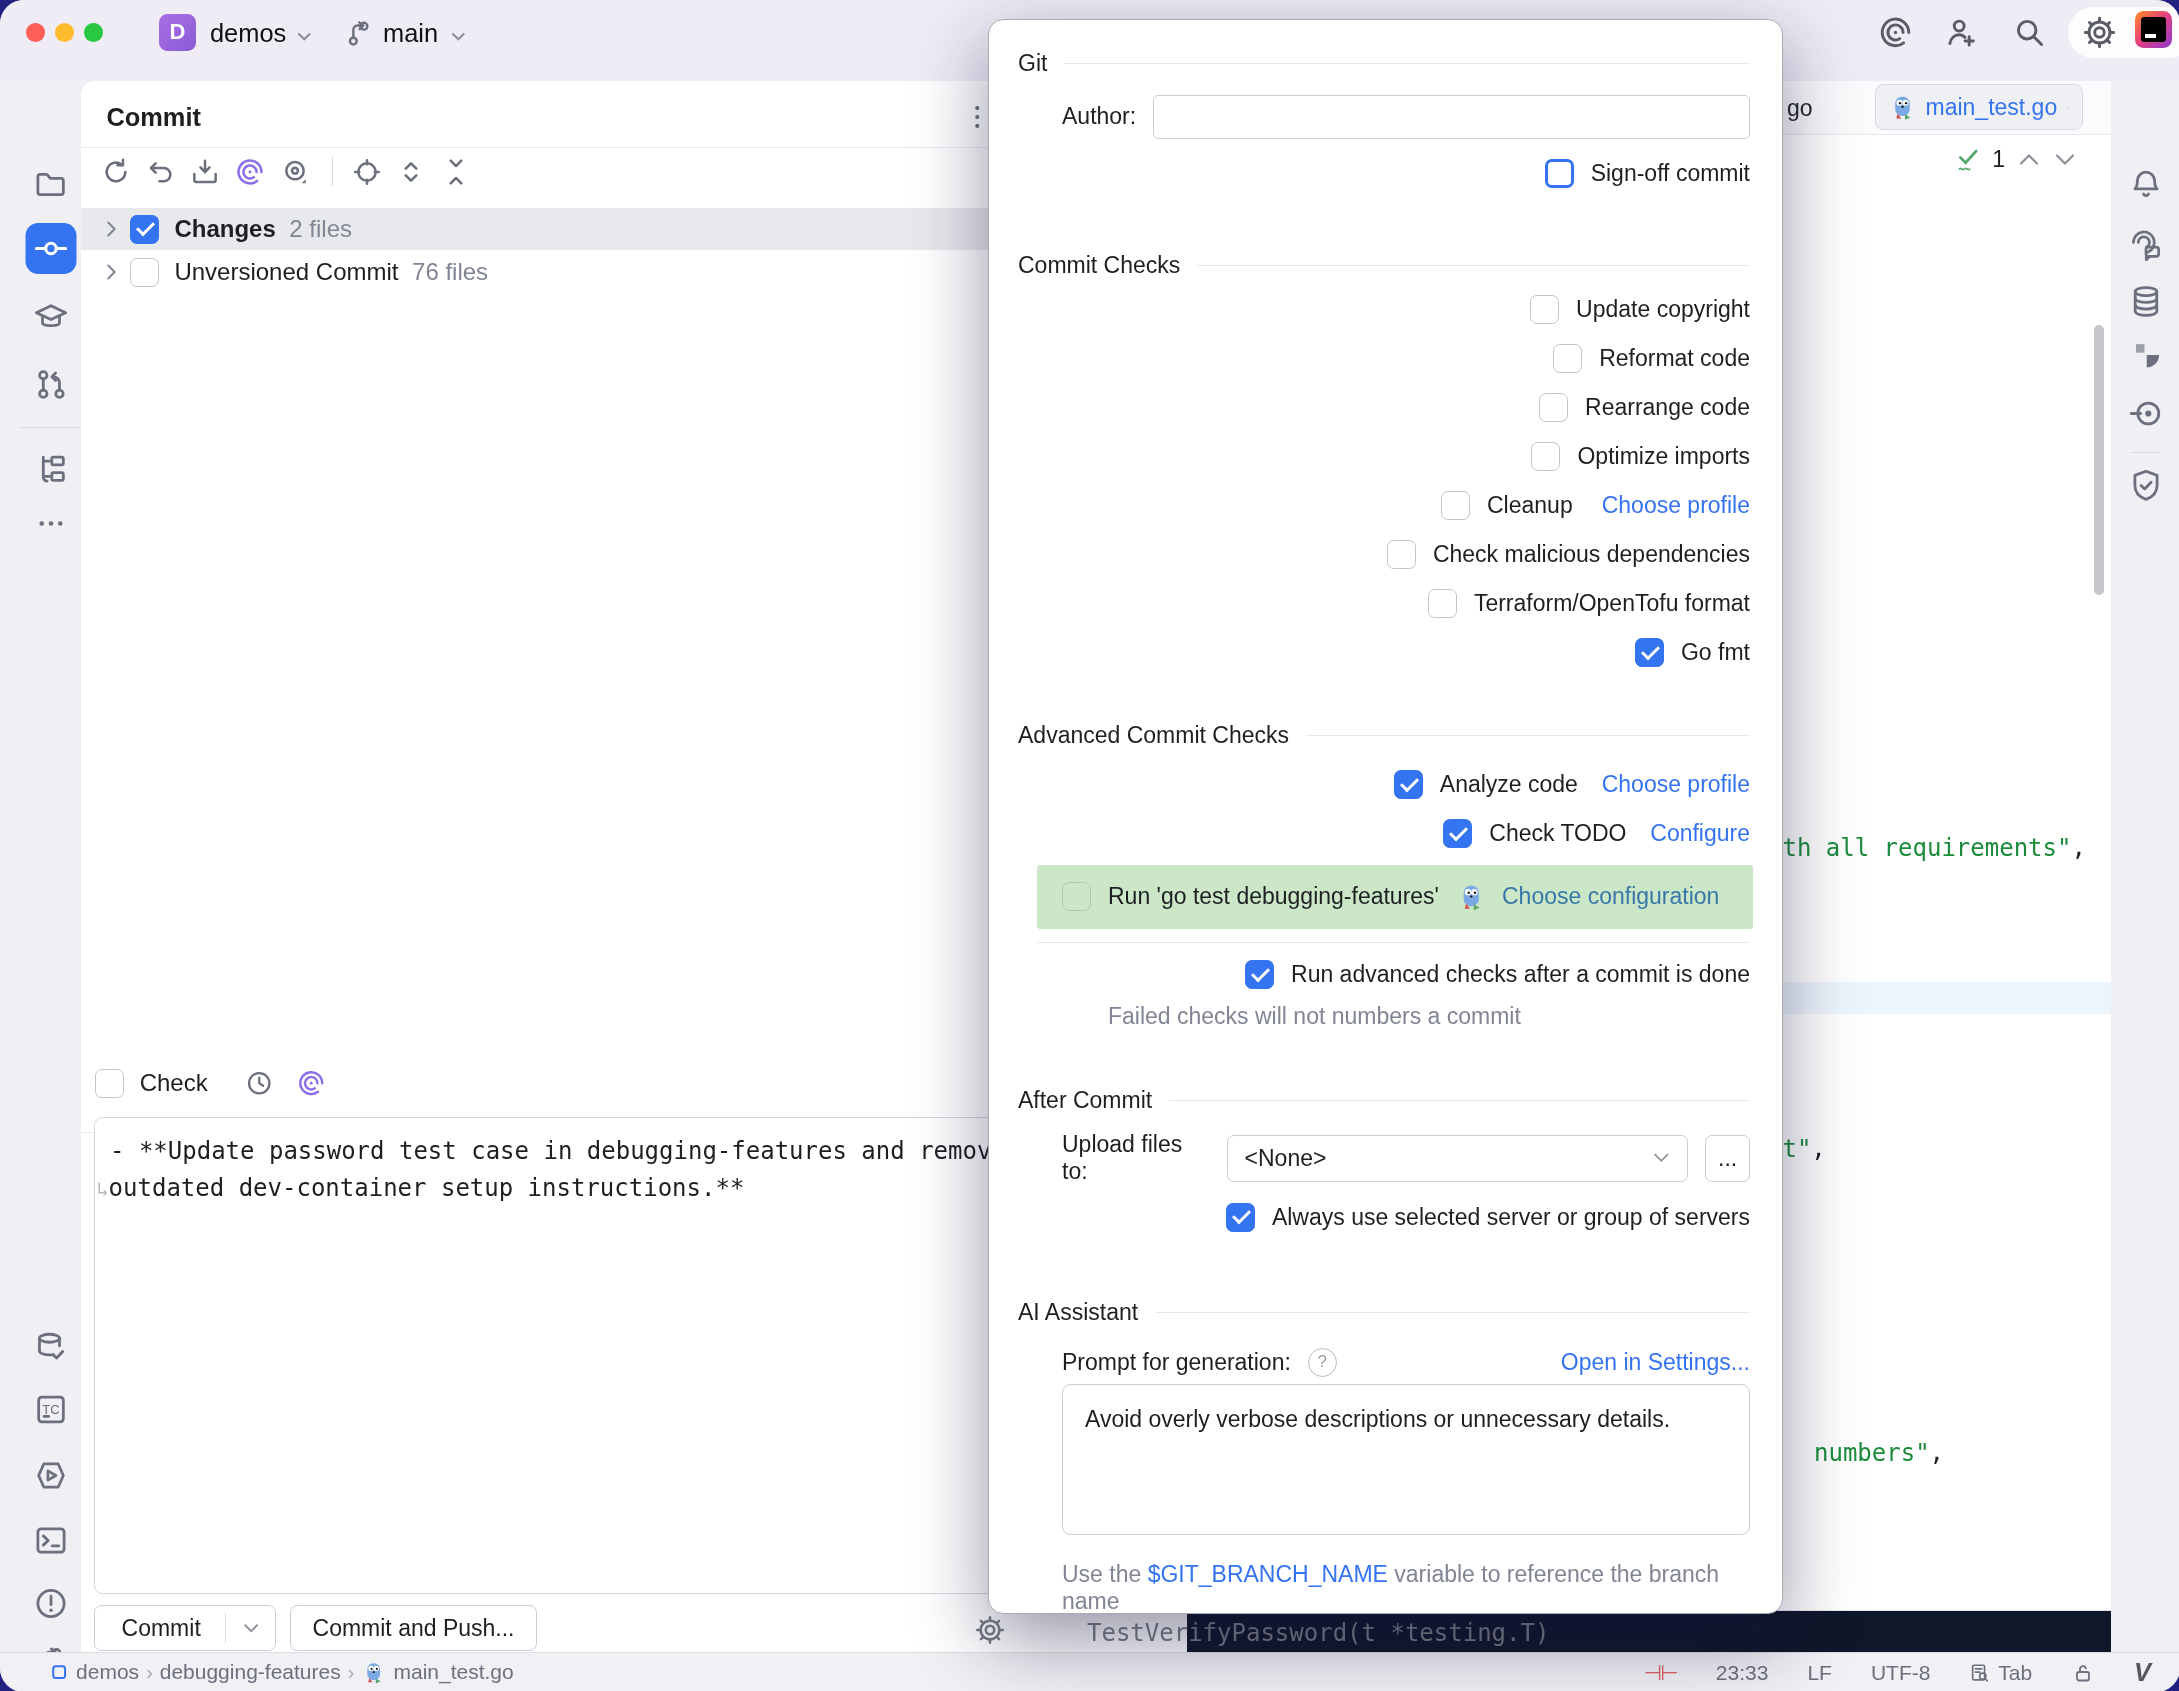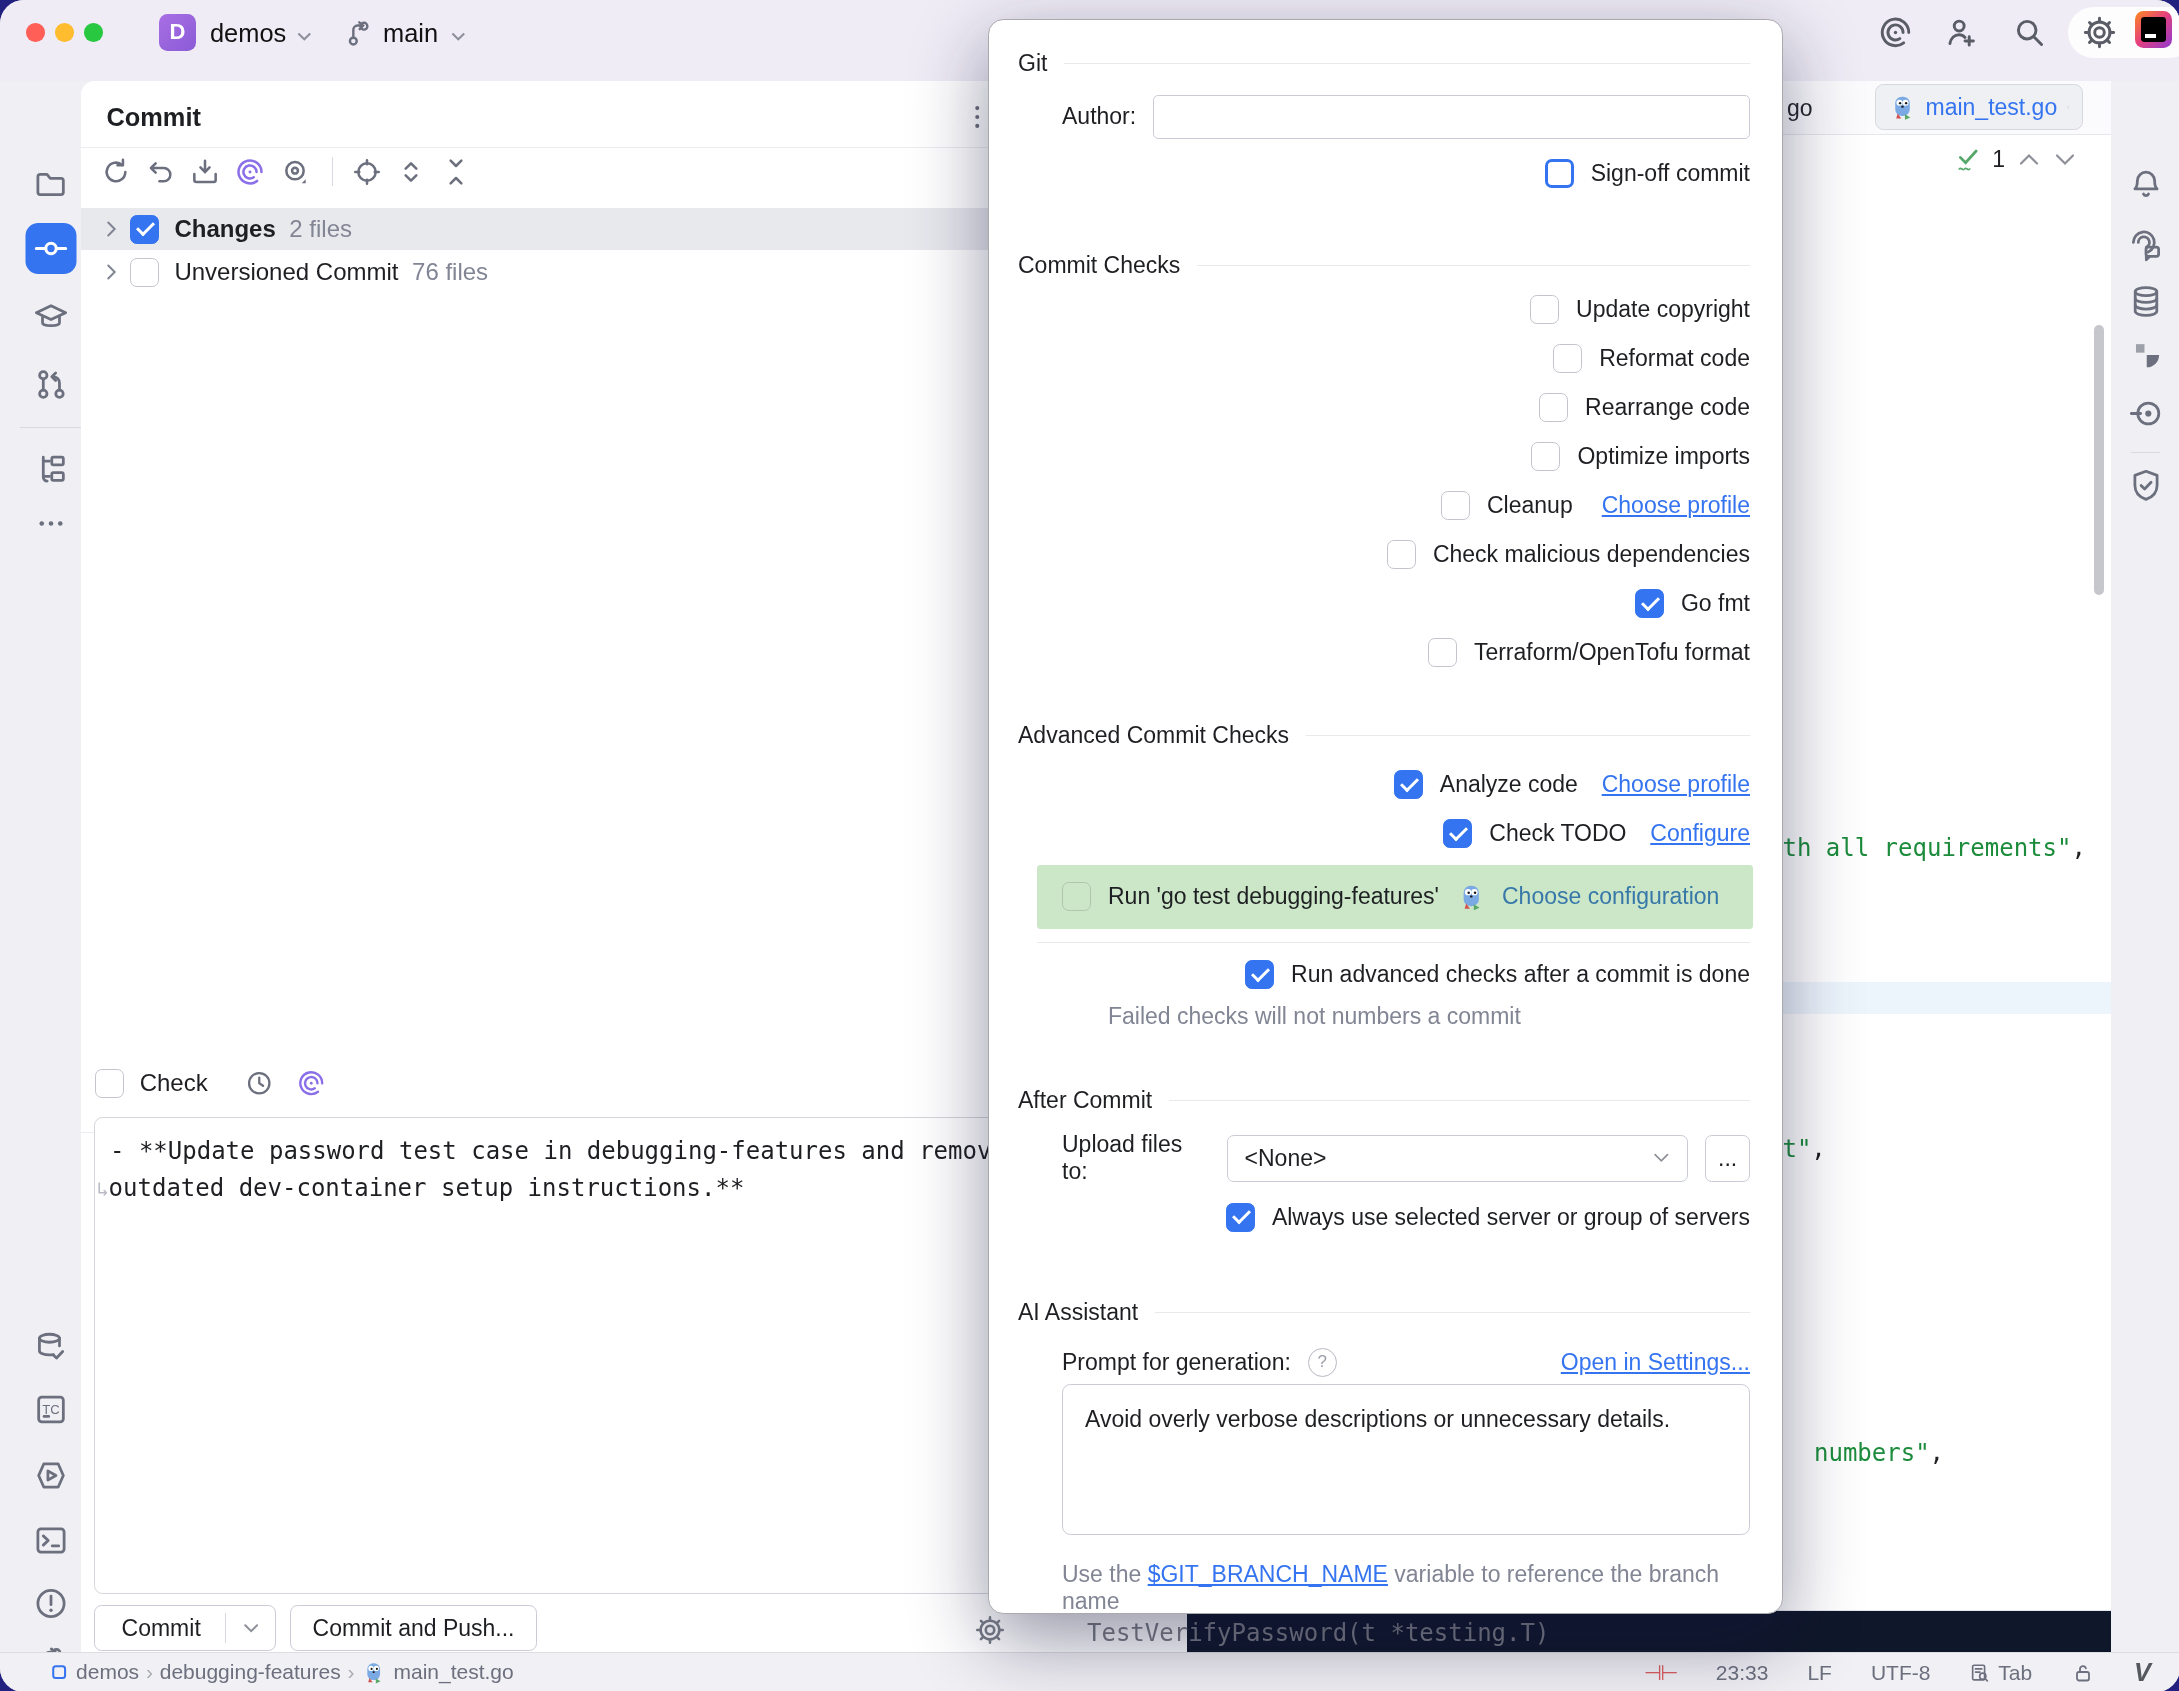--- a/index.html
+++ b/index.html
@@ -54,21 +54,21 @@
   .tree-row{position:absolute;left:0;right:0;height:42px;display:flex;align-items:center;}
   .tree-row.sel{background:#E8E9ED;}
   .cb{width:29px;height:29px;border:1.7px solid #C2C5CC;border-radius:6.8px;background:#fff;box-sizing:border-box;flex:none;position:relative;}
   .cb.checked{background:#3574F0;border-color:#3574F0;}
   .cb.checked::after{
     content:"";position:absolute;left:6px;top:6.8px;width:13.6px;height:6.8px;
     border-left:3px solid #fff;border-bottom:3px solid #fff;transform:rotate(-45deg);
   }
   .cb.focusring{border:3px solid #3574F0;background:#fff;}
   .count{color:#818594;}
-  .link{color:#3574F0;text-decoration:underline;}
+  .link{color:#3574F0;}
   .mono{font-family:"DejaVu Sans Mono",monospace;}
   .msgbox{
     position:absolute;border:0.8px solid #D3D5DB;border-radius:8.5px;background:#fff;
   }
   .btn{
     position:absolute;height:46px;border:0.8px solid #C9CCD6;border-radius:7.6px;background:#fff;
     display:flex;align-items:center;justify-content:center;font-size:23px;color:#1E1F22;box-sizing:border-box;
   }
   
   .dialog{
@@ -505,26 +505,26 @@
     <div class="drow">
       <span class="cb"></span>
         <span>Cleanup</span>
       <span class="link" style="margin-left:12px">Choose profile</span>
     </div>
     <div class="drow">
       <span class="cb"></span>
         <span>Check malicious dependencies</span>
     </div>
     <div class="drow">
+      <span class="cb"></span>
+        <span>Terraform/OpenTofu format</span>
+    </div>
+    <div class="drow">
       <span class="cb checked"></span>
         <span>Go fmt</span>
-    </div>
-    <div class="drow">
-      <span class="cb"></span>
-        <span>Terraform/OpenTofu format</span>
     </div>
 
     <div class="sec-h" style="margin-top:44px">
       <span class="t">Advanced Commit Checks</span>
         <span class="ln"></span>
     </div>
 
     <div class="drow" style="margin-top:10.2px">
       <span class="cb checked"></span>
         <span>Analyze code</span>

